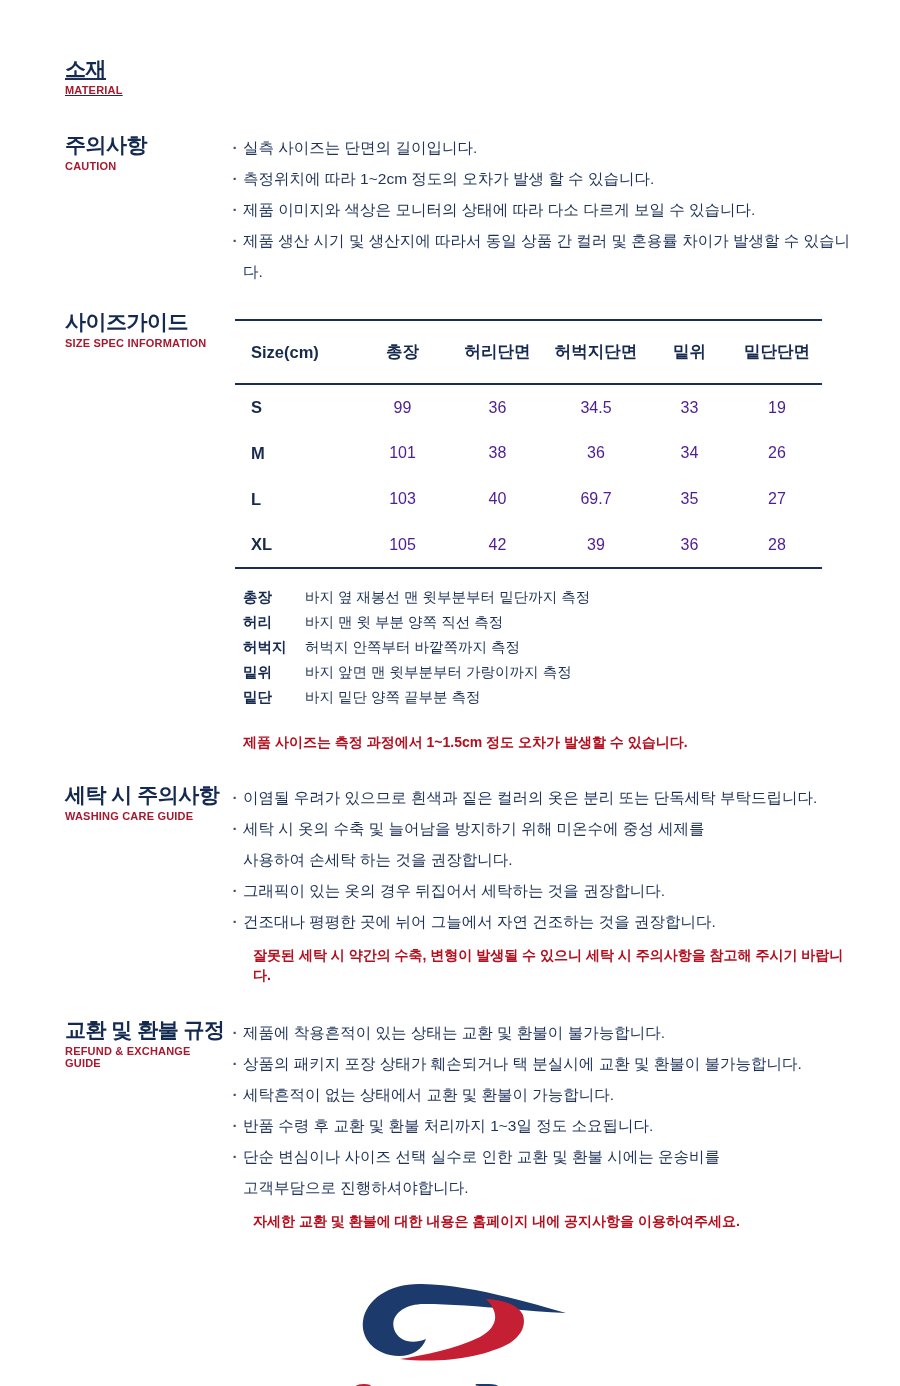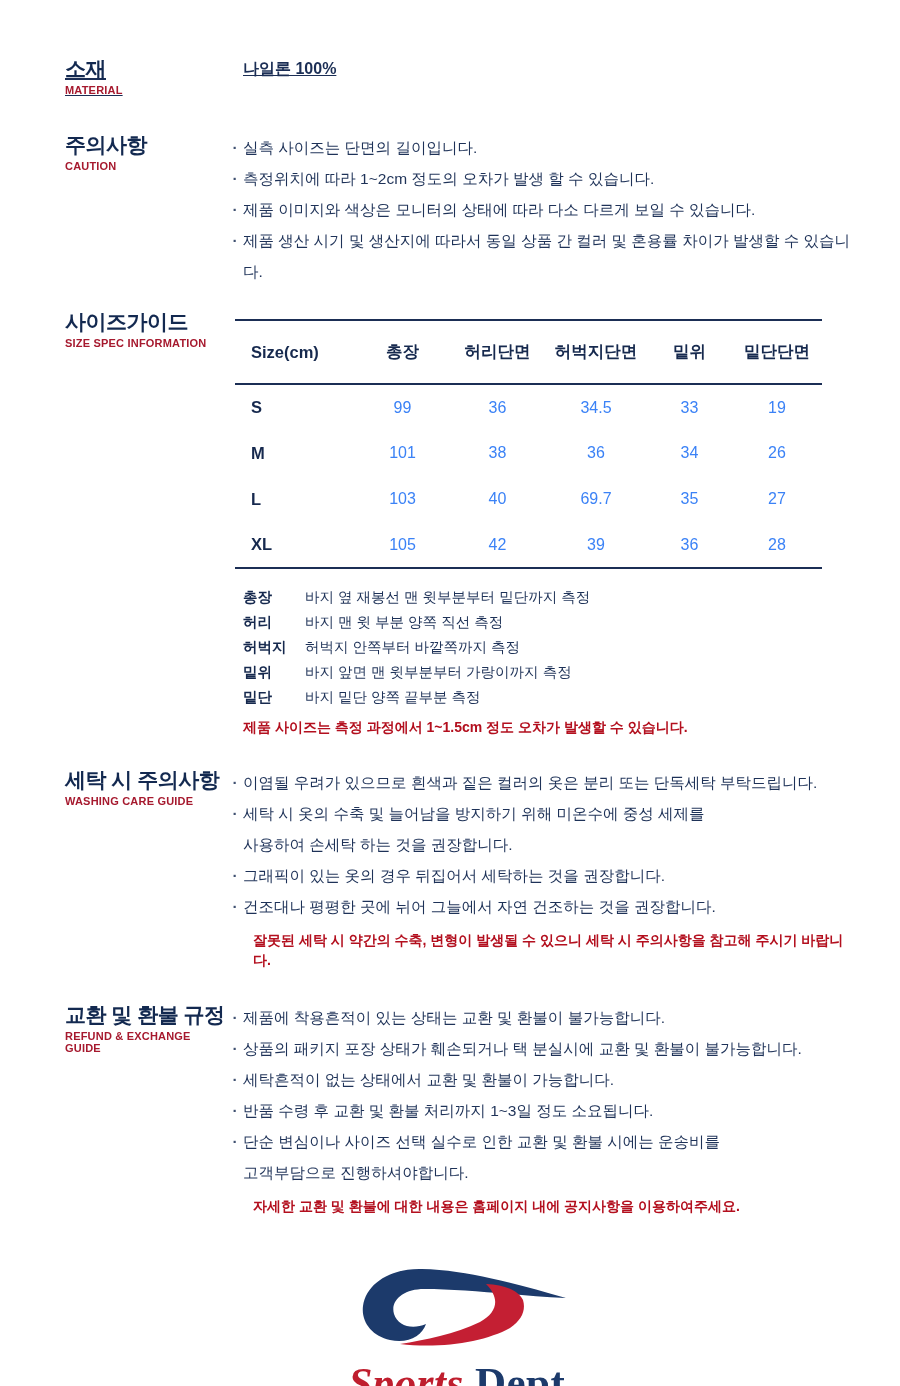--- a/index.html
+++ b/index.html
@@ -34,52 +34,51 @@
   .bullets { display: block; }
   .bullet-row { display: flex; line-height: 31px; font-size: 15.5px; color: #1e3258; }
   .bullet-row .dot { width: 16px; flex: none; text-align: center; font-weight: 700; opacity: 0.85; }
   .bullet-row .txt { flex: 1; white-space: pre-line; font-weight: 500; }
 
   
   .size-table { border-collapse: collapse; margin-left: 8px; margin-top: 10px; }
   .size-table thead tr { border-top: 2px solid #1b2e55; border-bottom: 2px solid #1b2e55; }
   .size-table tbody { border-bottom: 2px solid #1b2e55; }
   .size-table th { font-size: 16.5px; font-weight: 700; color: #16294e; height: 64px; text-align: center; }
-  .size-table td { font-size: 16px; font-weight: 400; color: #3b82f6; height: 46px; text-align: center; }
+  .size-table td { font-size: 16px; font-weight: 400; color: #4c1d95; height: 46px; text-align: center; }
   .size-table th.c0, .size-table td.c0 { text-align: left; padding-left: 16px; }
   .size-table td.c0 { font-weight: 700; font-size: 16.5px; color: #16294e; }
   .col0 { width: 120px; } .col1 { width: 95px; } .col2 { width: 95px; }
   .col3 { width: 102px; } .col4 { width: 85px; } .col5 { width: 90px; }
 
   .measure-notes { margin-top: 16px; margin-left: 16px; }
   .note-row { display: flex; font-size: 14.5px; line-height: 25px; color: #1e3258; }
   .note-row .lbl { width: 62px; flex: none; font-weight: 700; color: #16294e; }
   .note-row .desc { font-weight: 500; }
   .red-note { font-size: 14px; font-weight: 700; color: #b30f1e; line-height: 20px; }
-  .size-red-note { margin-left: 16px; margin-top: 7px; }
+  .size-red-note { margin-left: 16px; margin-top: 22px; }
   .inline-red-note { margin-left: 26px; margin-top: 8px; }
 
   
   .footer { margin-top: 48px; text-align: center; }
   .emblem { display: inline-block; }
   .brand { margin-top: 6px; font-family: "Liberation Serif", serif; font-size: 43px; font-weight: 700; letter-spacing: 0.5px; }
   .brand .sports { color: #bf1e2e; font-style: italic; }
   .brand .dept { color: #1c3a6b; }
 </style>
 </head>
 <body>
 
 <div class="page">
 
   <div class="section sec-material">
     <div class="sec-head">
       <div class="title">소재</div>
       <div class="subtitle">MATERIAL</div>
     </div>
-    <div class="material-value">나일론 100%</div>
   </div>
 
   <div class="section sec-caution">
     <div class="sec-head">
       <div class="title">주의사항</div>
       <div class="subtitle">CAUTION</div>
     </div>
     <div class="bullets">
       <div class="bullet-row">
           <span class="dot">·</span>

